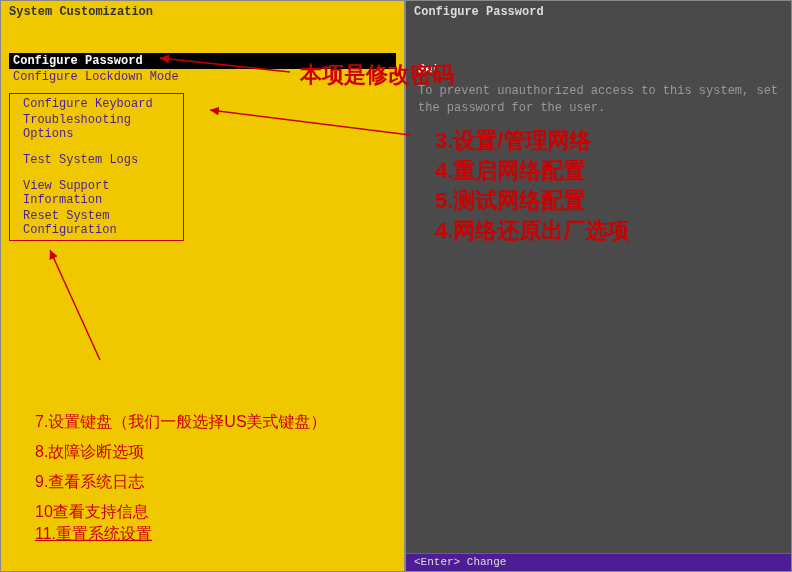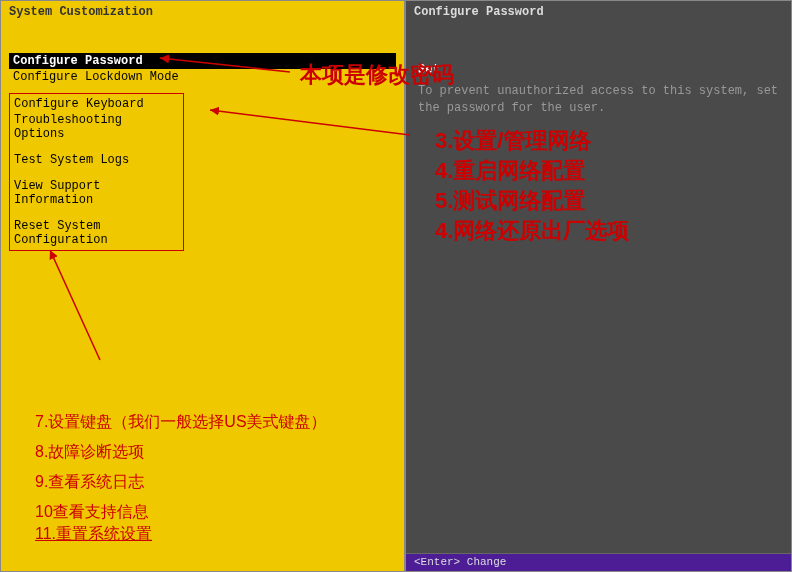--- a/index.html
+++ b/index.html
@@ -37,33 +37,33 @@
   .left-body { padding: 0 8px 8px 8px; margin-top: 30px; }
   .menu-selected {
     background: #000;
     color: #fff;
     font-weight: bold;
     padding: 1px 4px;
     display: block;
     width: 100%;
   }
   .menu-item {
-    color: #000000;
+    color: #4c1d95;
     padding: 1px 4px;
     display: block;
   }
   .menu-box {
     border: 1px solid #c00;
     margin-top: 4px;
     padding: 2px 0;
   }
   .menu-box2 {
     border: 1px solid #c00;
     margin-top: 8px;
-    padding: 2px 0;
+    padding: 2px 9px;
     width: 175px;
   }
   .right-body { padding: 10px 12px; margin-top: 30px; }
   .right-heading { color: #fff; font-weight: bold; margin-bottom: 6px; }
   .right-desc { color: #999; line-height: 1.4; }
   .anno {
     position: absolute;
     color: #c00;
     font-family: "Microsoft YaHei","SimSun",sans-serif;
     font-size: 22px;
@@ -104,21 +104,21 @@
   <div class="left-body">
     <span class="menu-selected">Configure Password</span>
     <span class="menu-item">Configure Lockdown Mode</span>
 
 
     <div class="menu-box2">
       <span class="menu-item">Configure Keyboard</span>
       <span class="menu-item">Troubleshooting Options</span>
       <span class="menu-item" style="margin-top:10px">Test System Logs</span>
       <span class="menu-item" style="margin-top:10px">View Support Information</span>
-      <span class="menu-item" style="margin-top:10px">Reset System Configuration</span>
+      <span class="menu-item" style="">Reset System Configuration</span>
     </div>
   </div>
 </div>
 
 <div class="right-panel">
   <div class="panel-title">Configure Password</div>
   <div class="right-body">
     <div class="right-heading">Set</div>
     <div class="right-desc">To prevent unauthorized access to this system, set the password for the user.</div>
   </div>

